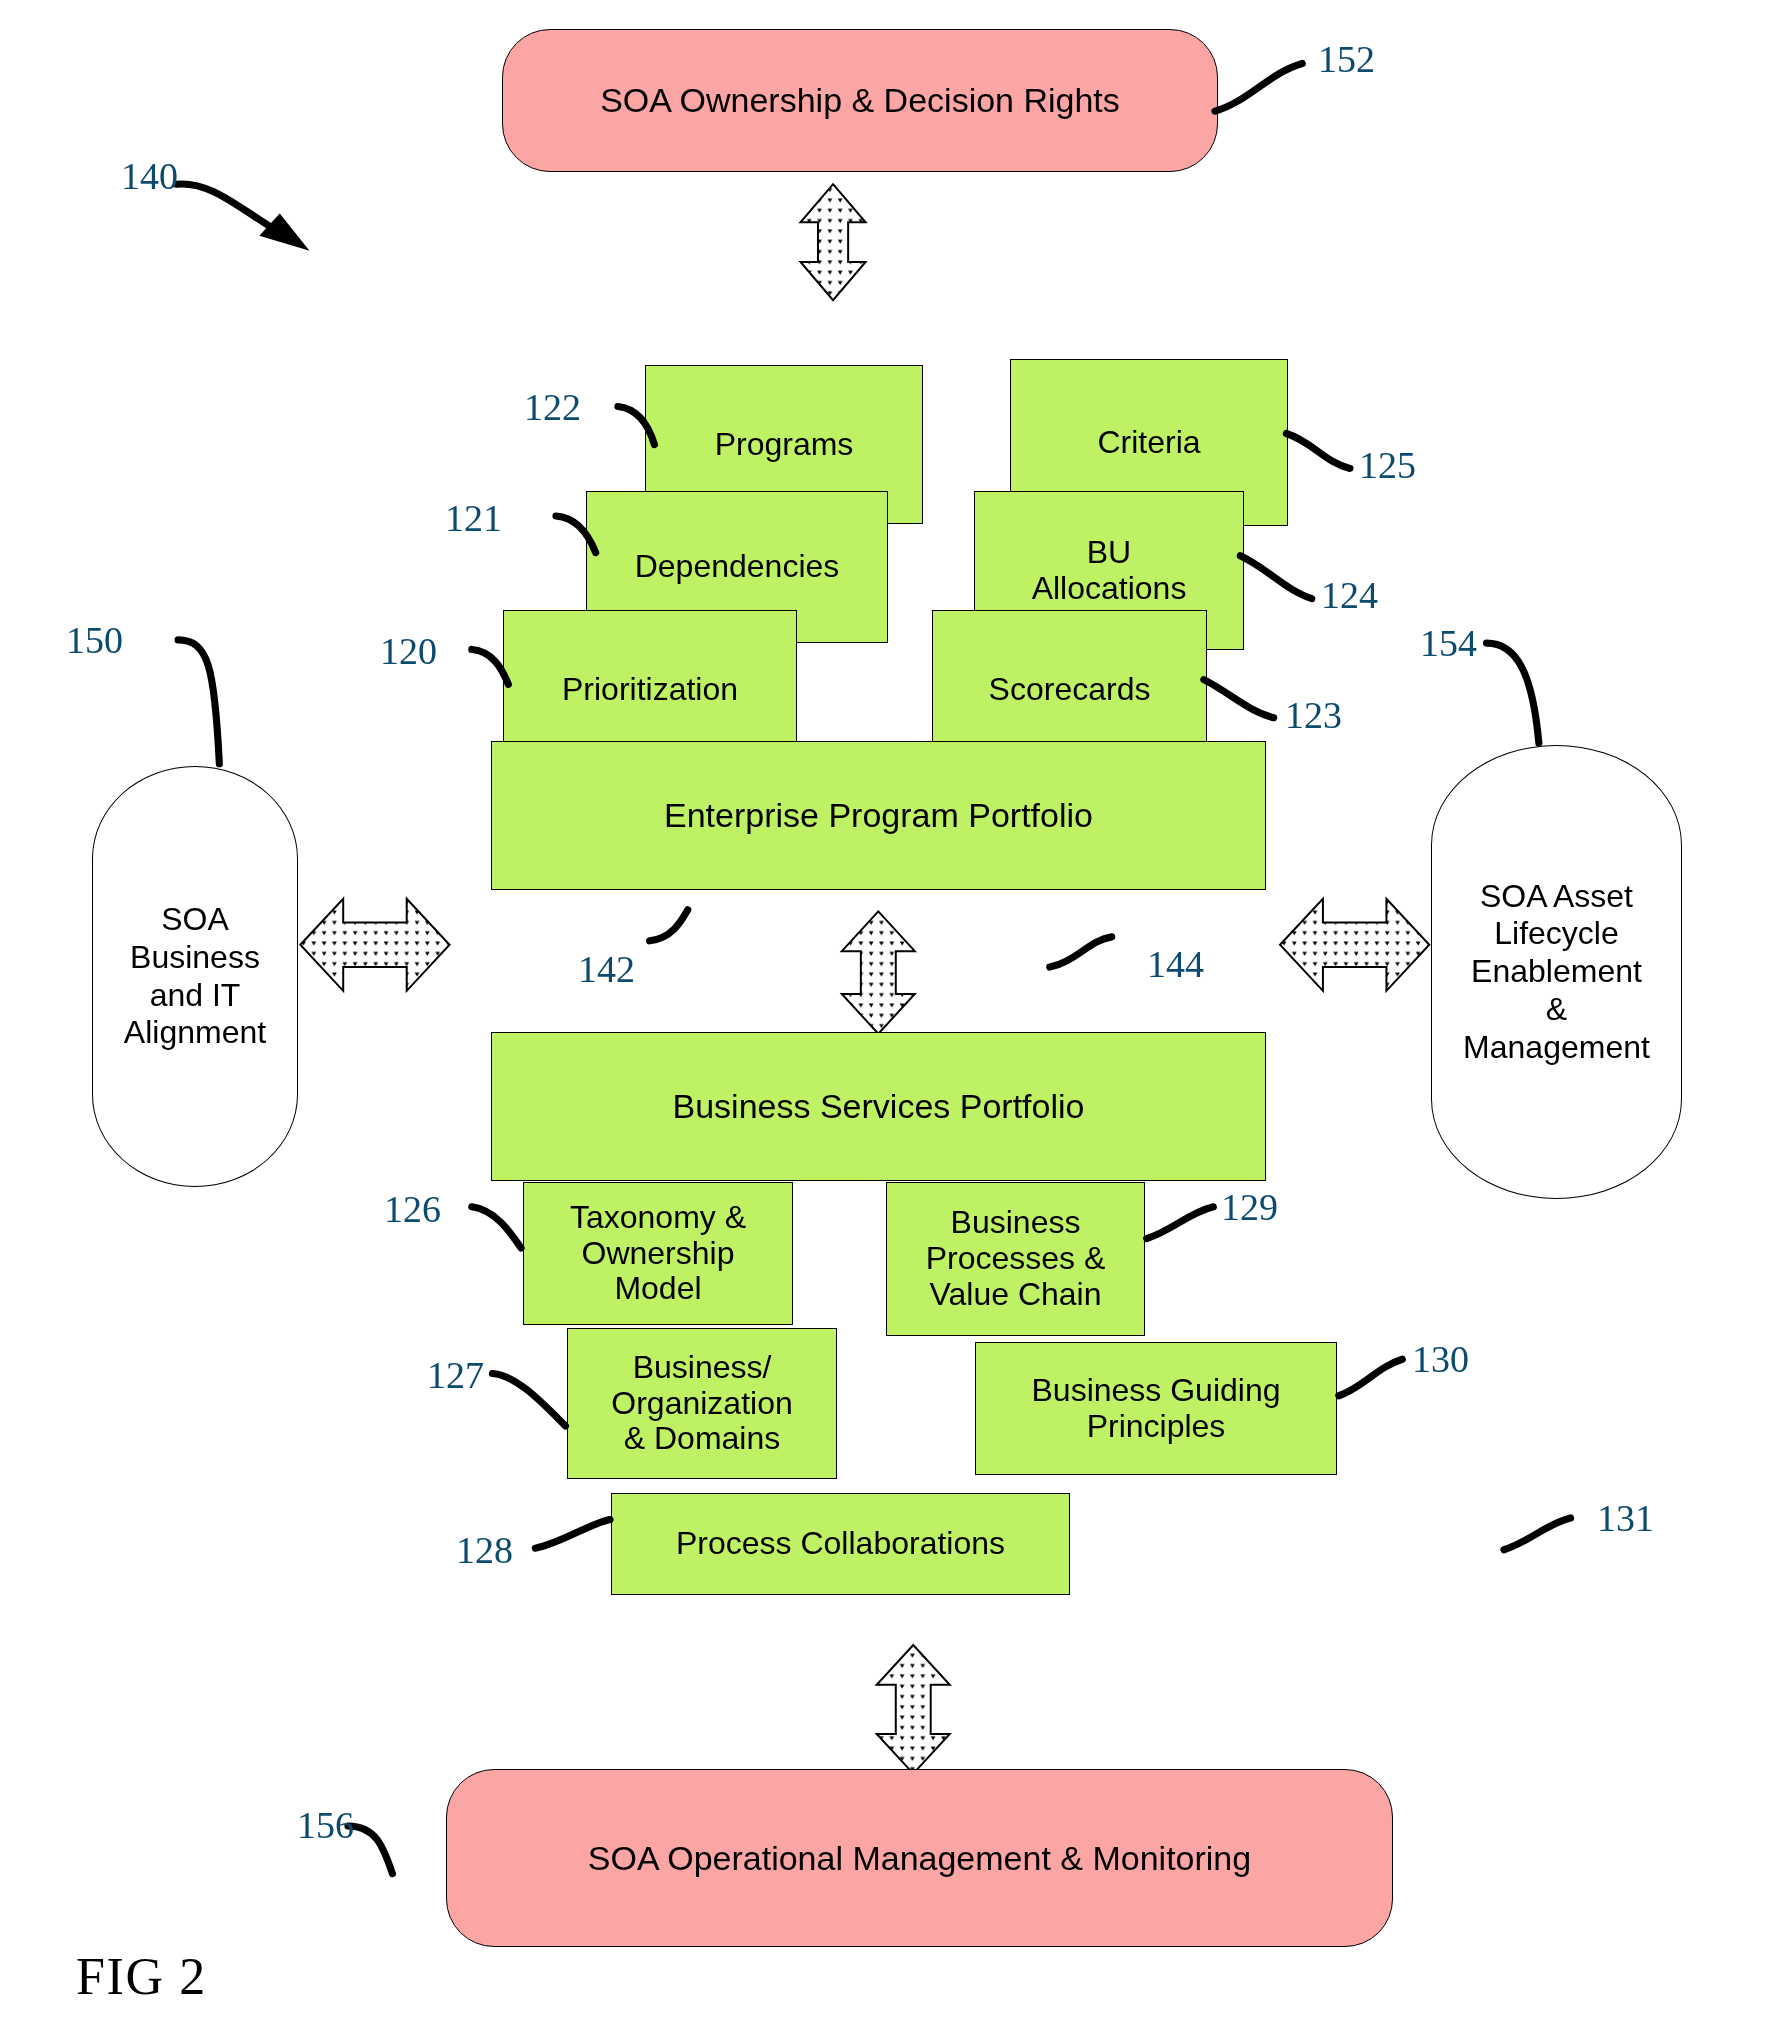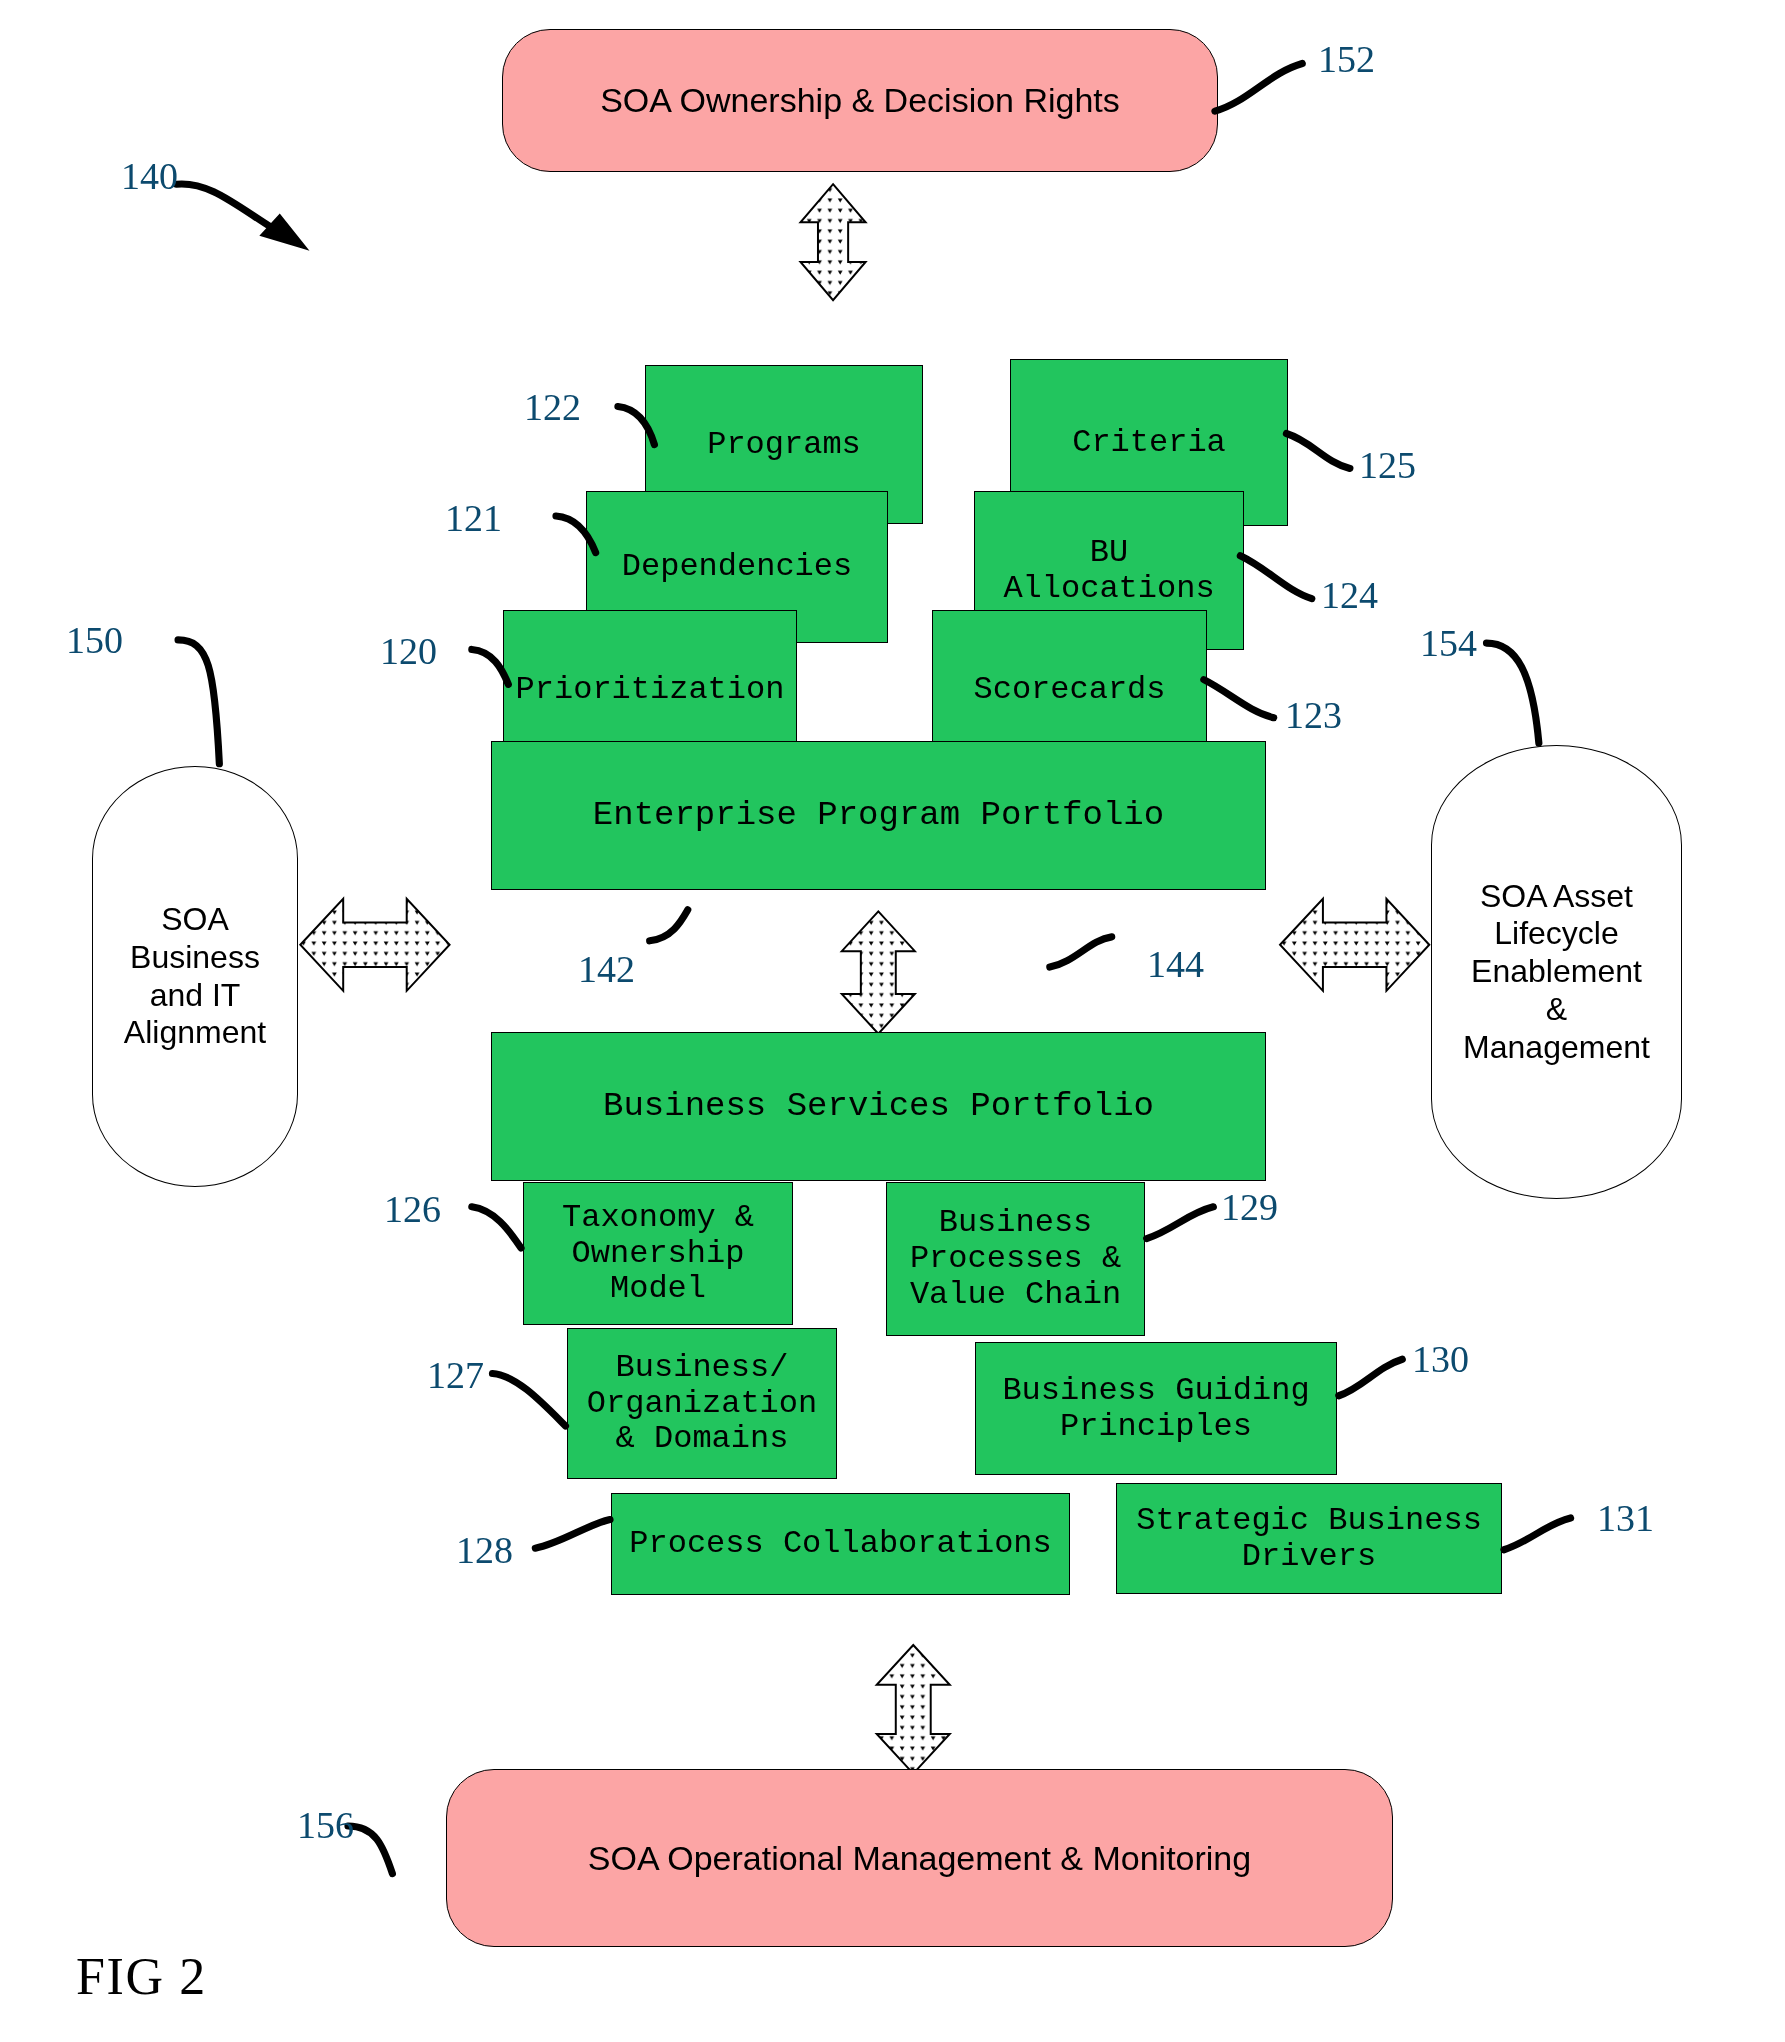--- a/index.html
+++ b/index.html
@@ -18,26 +18,26 @@
     height: 2042px;
     background: #ffffff;
     overflow: hidden;
   }
 
   
   .node {
     position: absolute;
     box-sizing: border-box;
     border: 1.6px solid #000;
-    background: #22c55e;
+    background: #bef264;
     display: flex;
     align-items: center;
     justify-content: center;
     text-align: center;
-    font-family: Liberation Mono, monospace;
+    font-family: Liberation Sans, sans-serif;
     font-size: 32px;
     line-height: 1.12;
     color: #000;
     padding: 1.6px 4.8px;
   }
   .node.big { font-size: 34px; }
 
   
   .capsule {
     position: absolute;
@@ -188,23 +188,20 @@
     <div class="node" style="left:611px; top:1493px; width:459px; height:102px;">
       <span>Process Collaborations</span>
     </div>
 
     <div class="node" style="left:886px; top:1182px; width:259px; height:154px;">
       <span class="ml">Business<br>Processes &amp;<br>Value Chain</span>
     </div>
     <div class="node" style="left:975px; top:1342px; width:362px; height:133px;">
       <span class="ml">Business Guiding<br>Principles</span>
     </div>
-    <div class="node" style="left:1116px; top:1483px; width:386px; height:111px;">
-      <span class="ml">Strategic Business<br>Drivers</span>
-    </div>
 
     <div class="oval" style="left:92px; top:766px; width:206px; height:421px;">
       <span class="ml">SOA<br>Business<br>and IT<br>Alignment</span>
     </div>
 
     <div class="oval" style="left:1431px; top:745px; width:251px; height:454px;">
       <span class="ml">SOA Asset<br>Lifecycle<br>Enablement<br>&amp;<br>Management</span>
     </div>
 
     <div class="capsule" style="left:446px; top:1769px; width:947px; height:178px;">

